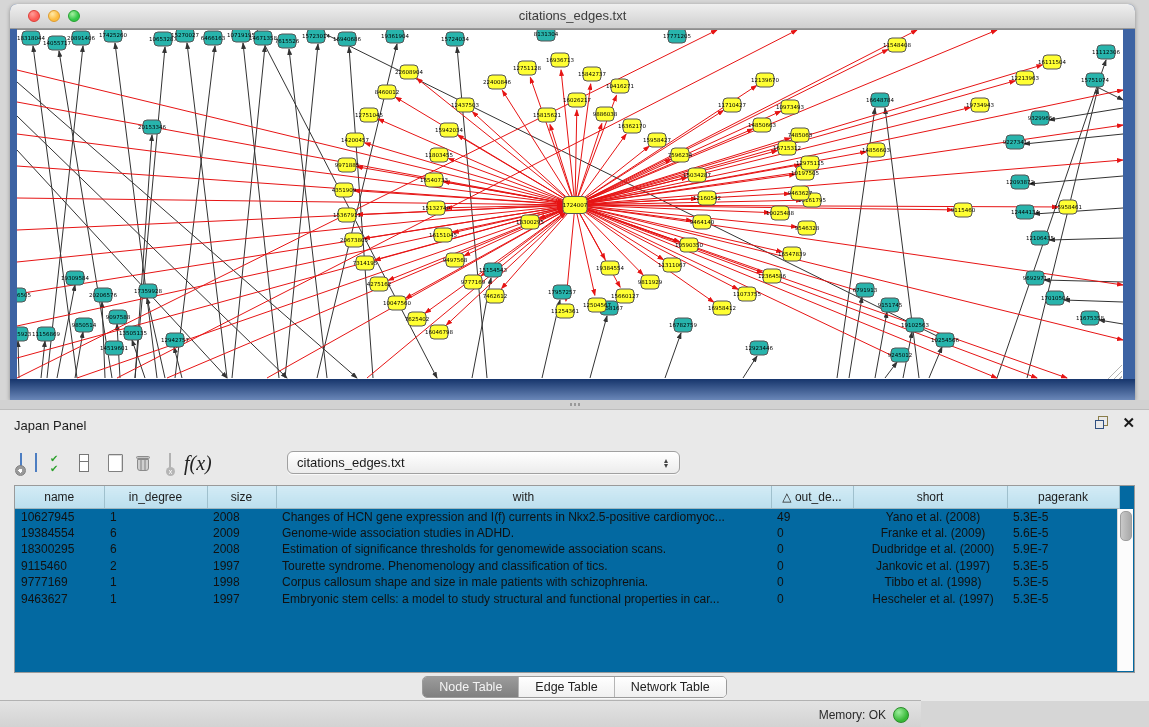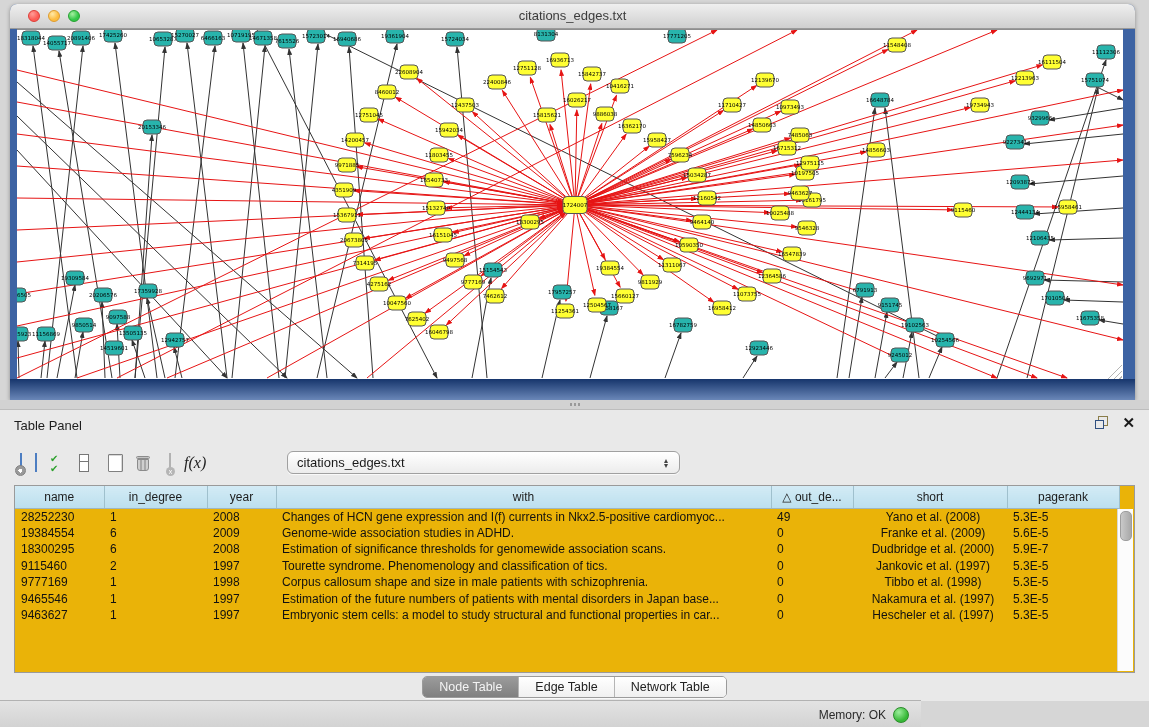--- a/index.html
+++ b/index.html
@@ -69,32 +69,32 @@
   .check-ic span{font-size:10px;line-height:9px;color:#2da12d;}
   .cells-ic{width:8px;height:16px;border:1px solid #777;background:
       linear-gradient(#fff 0 6px,#777 6px 7px,#fff 7px);}
   .doc-ic{width:13px;height:16px;background:#fff;border:1px solid #808080;border-radius:1px;
       box-shadow:inset -3px 3px 0 -2px #d9d9d9;}
   .trash-ic{width:14px;height:16px;position:relative;}
   .trash-ic .lid{position:absolute;left:0;top:1px;width:14px;height:3px;background:linear-gradient(#e8e8e8,#9f9f9f);border-radius:2px;border:1px solid #8b8b8b;box-sizing:border-box;}
   .trash-ic .body{position:absolute;left:1px;top:4px;width:12px;height:12px;border-radius:0 0 3px 3px;
       border:1px solid #8b8b8b;box-sizing:border-box;
       background:repeating-linear-gradient(to right,#cfcfcf 0 2px,#a8a8a8 2px 4px);}
-  .fx-ic{font-family:"Liberation Serif",serif;font-style:italic;font-size:16px;color:#222;}
+  .fx-ic{font-family:"Liberation Serif",serif;font-style:italic;font-size:20px;color:#222;}
 
   .combo{position:absolute;left:287px;top:41px;width:393px;height:23px;box-sizing:border-box;
     border:1px solid #a0a0a0;border-radius:6px;background:linear-gradient(#ffffff,#ececec);
     display:flex;align-items:center;box-shadow:0 1px 1px rgba(255,255,255,.8);}
   .combo .val{flex:1;font-size:13px;color:#1a1a1a;padding-left:9px;}
   .combo .arrows{width:18px;display:flex;flex-direction:column;align-items:center;line-height:5px;
     font-size:8px;color:#444;padding-right:4px;}
 
   
   .table-wrap{position:absolute;left:14px;top:75px;width:1121px;height:188px;
-    background:#eab308;border:1px solid #9a9a9a;box-sizing:border-box;}
+    background:#0369a1;border:1px solid #9a9a9a;box-sizing:border-box;}
   table.grid{border-collapse:collapse;table-layout:fixed;width:1104px;}
   table.grid th{height:22px;box-sizing:border-box;
     background:linear-gradient(#d3ebf5,#bcdfee);
     border-right:1px solid #9fc0cd;border-bottom:1px solid #9fb6bf;
     font-size:12px;font-weight:normal;color:#1c1c1c;overflow:hidden;white-space:nowrap;}
   table.grid td{height:16.4px;font-size:12px;color:#111;padding:0 0 0 6px;
     overflow:hidden;white-space:nowrap;text-overflow:clip;}
   td.c-short{text-align:center;padding:0;}
   .vscroll{position:absolute;right:1px;top:23px;bottom:1px;width:15px;background:#fcfcfc;border-left:1px solid #d8d8d8;}
   .vscroll .thumb{position:absolute;left:2px;top:2px;width:10px;height:28px;border-radius:5px;
@@ -765,21 +765,21 @@
     <div class="resize-grip"></div>
   </div>
   <div class="frame-bottom"></div>
 </div>
 
 <div class="divider">
   <div class="grip"></div>
 </div>
 
 <div class="table-panel">
-  <div class="panel-title">Table Panel</div>
+  <div class="panel-title">Japan Panel</div>
   <div class="panel-ctrl">
     <span class="float-icon">
         <span class="back"></span>
         <span class="front"></span>
       </span>
     <span class="close-x">✕</span>
   </div>
 
   <div class="toolbar">
     <span class="tbtn"><span class="grid-ic"></span><span class="gear-dot"></span></span>
@@ -818,30 +818,30 @@
           <col style="width:69px">
         <col style="width:495px">
           <col style="width:82px">
           <col style="width:154px">
           <col style="width:112px">
       </colgroup>
       <thead>
           <tr id="hdr-row">
             <th>name</th>
             <th>in_degree</th>
-            <th>year</th>
+            <th>size</th>
             <th>with</th>
             <th>△ out_de...</th>
             <th>short</th>
             <th>pagerank</th>
           </tr>
         </thead>
       <tbody id="tbl-body">
           <tr>
-            <td>28252230</td>
+            <td>10627945</td>
             <td>1</td>
             <td>2008</td>
             <td>Changes of HCN gene expression and I(f) currents in Nkx2.5-positive cardiomyoc...</td>
             <td>49</td>
             <td class="c-short">Yano et al. (2008)</td>
             <td>5.3E-5</td>
           </tr>
           <tr>
             <td>19384554</td>
             <td>6</td>
@@ -872,29 +872,20 @@
           <tr>
             <td>9777169</td>
             <td>1</td>
             <td>1998</td>
             <td>Corpus callosum shape and size in male patients with schizophrenia.</td>
             <td>0</td>
             <td class="c-short">Tibbo et al. (1998)</td>
             <td>5.3E-5</td>
           </tr>
           <tr>
-            <td>9465546</td>
-            <td>1</td>
-            <td>1997</td>
-            <td>Estimation of the future numbers of patients with mental disorders in Japan base...</td>
-            <td>0</td>
-            <td class="c-short">Nakamura et al. (1997)</td>
-            <td>5.3E-5</td>
-          </tr>
-          <tr>
             <td>9463627</td>
             <td>1</td>
             <td>1997</td>
             <td>Embryonic stem cells: a model to study structural and functional properties in car...</td>
             <td>0</td>
             <td class="c-short">Hescheler et al. (1997)</td>
             <td>5.3E-5</td>
           </tr>
         </tbody>
     </table>

